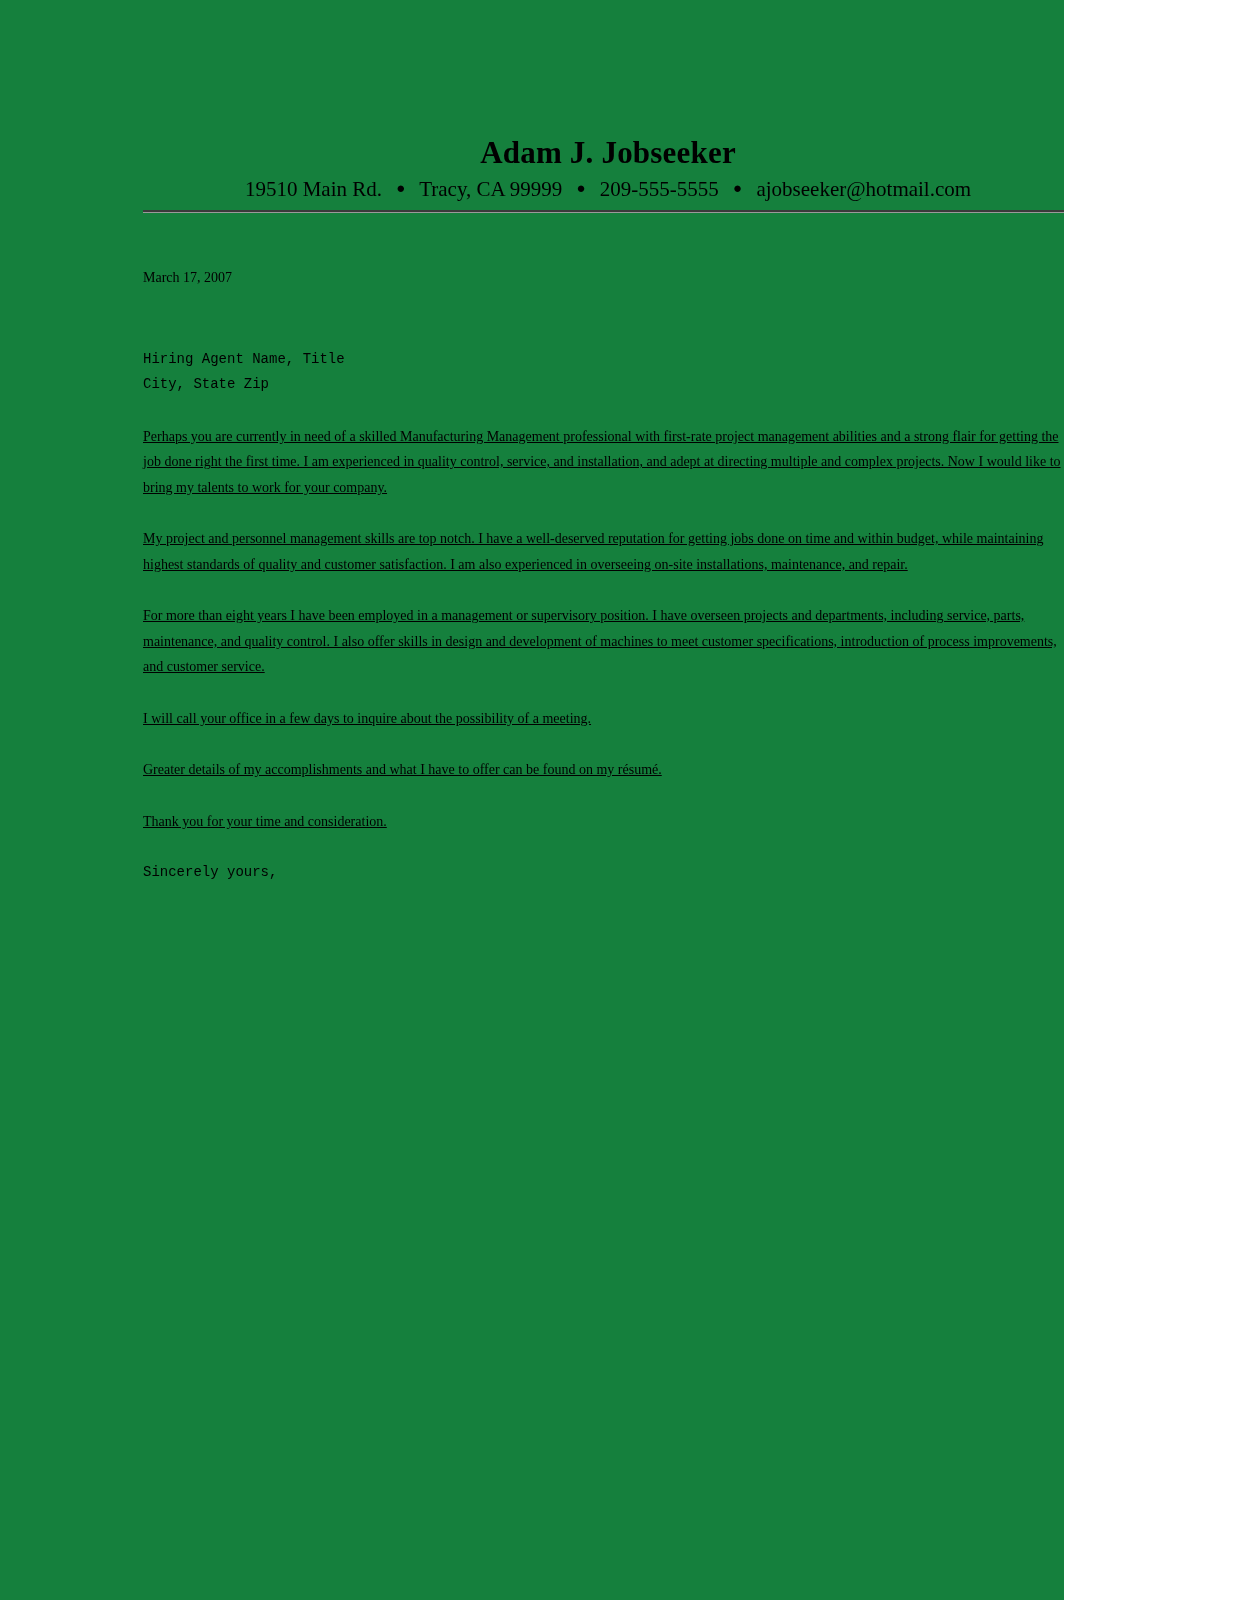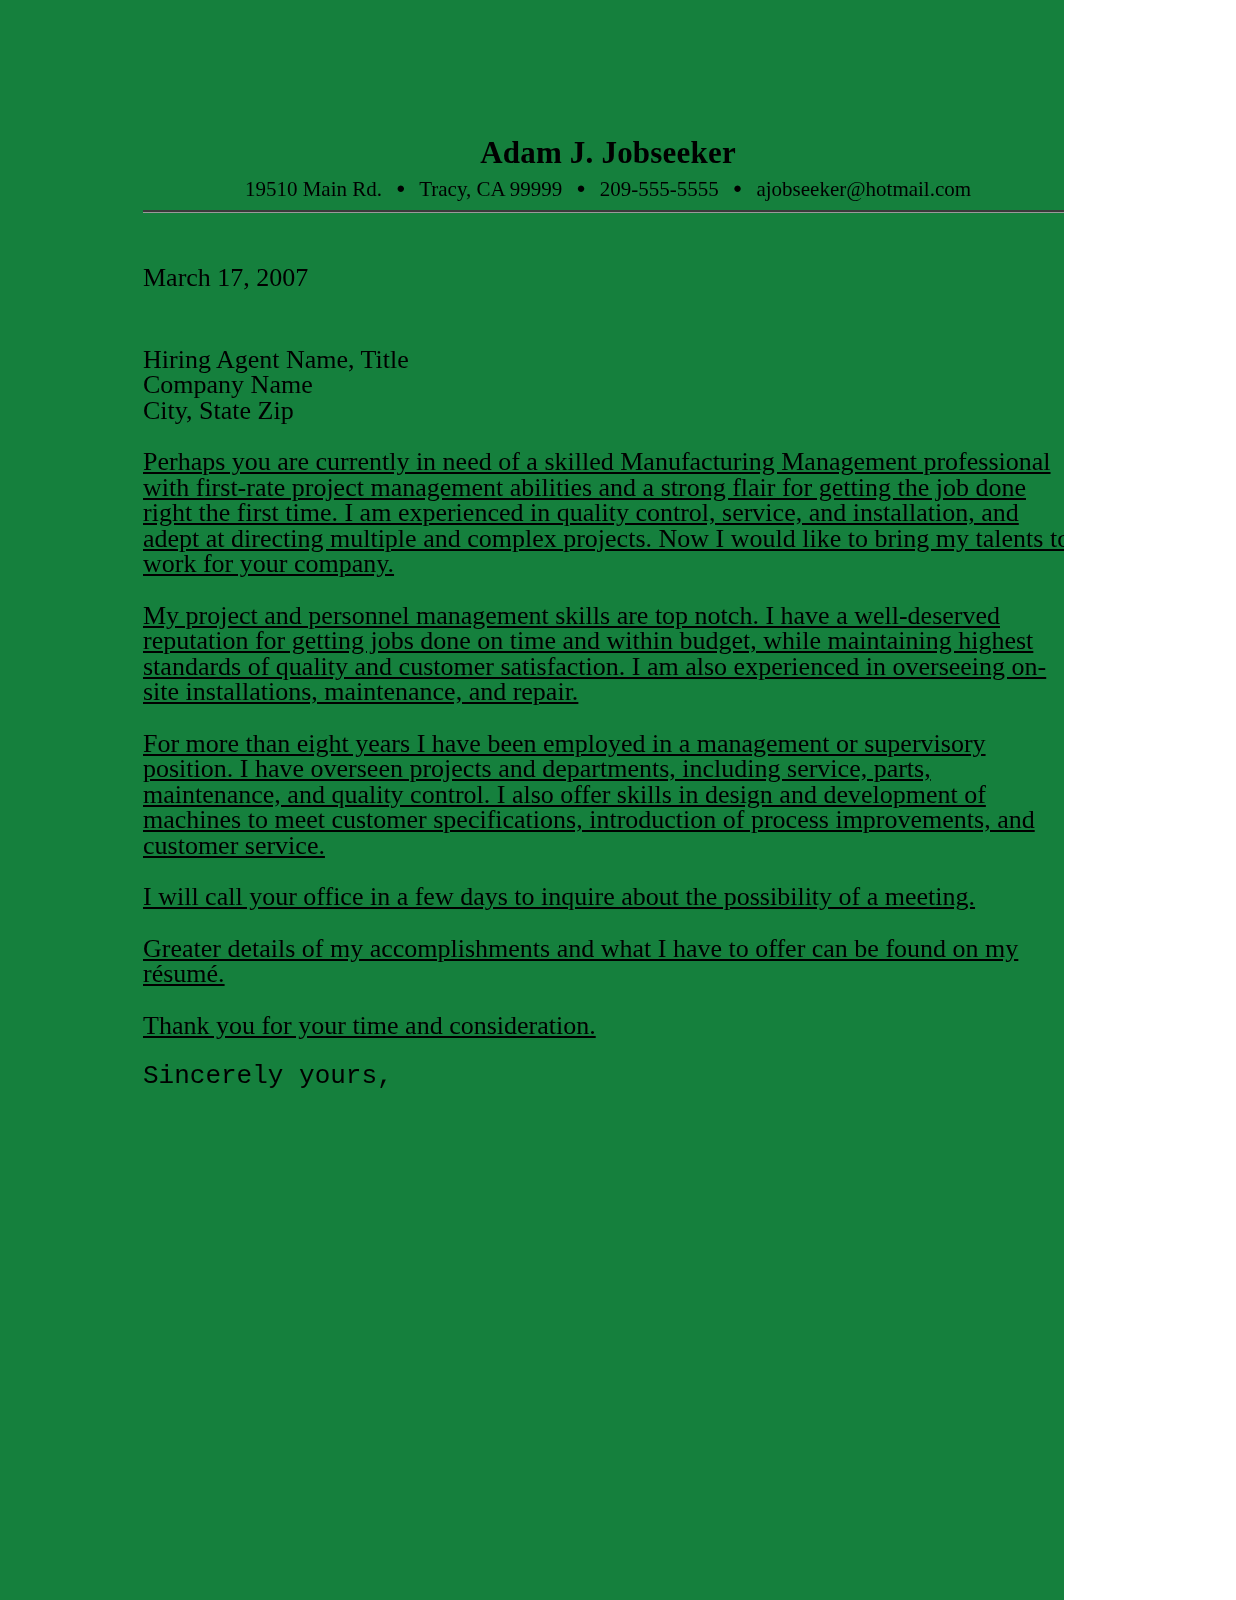--- a/index.html
+++ b/index.html
@@ -55,30 +55,30 @@
   .rule {
     margin-top: 8px;
     width: 930px;
     height: 0;
     border-top: 2px solid #3a3a3a;
     border-bottom: 1px solid #9a9a9a;
   }
 
   
   .body-block {
-    font-size: 26px;
+    font-size: 14px;
     line-height: 25.5px;
   }
   .date-line {
     margin-top: 52px;
   }
   .recipient {
     margin-top: 56px;
   }
-  .recipient div { white-space: nowrap; }
+  .recipient div { white-space: nowrap; font-family: Liberation Mono, monospace; }
   .salutation {
     margin-top: 52px;
   }
   .para {
     margin-top: 26px;
     text-align: left;
     text-decoration: underline;
   }
   .para.first { margin-top: 26px; }
   .closing {
@@ -107,21 +107,20 @@
 
       <div class="rule"></div>
     </div>
 
     <div class="body-block">
 
       <div class="date-line">March 17, 2007</div>
 
       <div class="recipient">
         <div>Hiring Agent Name, Title</div>
-        <div>Company Name</div>
         <div>City, State Zip</div>
       </div>
 
 
       <div class="para first">Perhaps you are currently in need of a skilled Manufacturing Management professional with first-rate project management abilities and a strong flair for getting the job done right the first time.  I am experienced in quality control, service, and installation, and adept at directing multiple and complex projects.  Now I would like to bring my talents to work for your company.</div>
       <div class="para">My project and personnel management skills are top notch.  I have a well-deserved reputation for getting jobs done on time and within budget, while maintaining highest standards of quality and customer satisfaction.  I am also experienced in overseeing on-site installations, maintenance, and repair.</div>
       <div class="para">For more than eight years I have been employed in a management or supervisory position.  I have overseen projects and departments, including service, parts, maintenance, and quality control.  I also offer skills in design and development of machines to meet customer specifications, introduction of process improvements, and customer service.</div>
       <div class="para">I will call your office in a few days to inquire about the possibility of a meeting.</div>
       <div class="para">Greater details of my accomplishments and what I have to offer can be found on my résumé.</div>
       <div class="para">Thank you for your time and consideration.</div>

